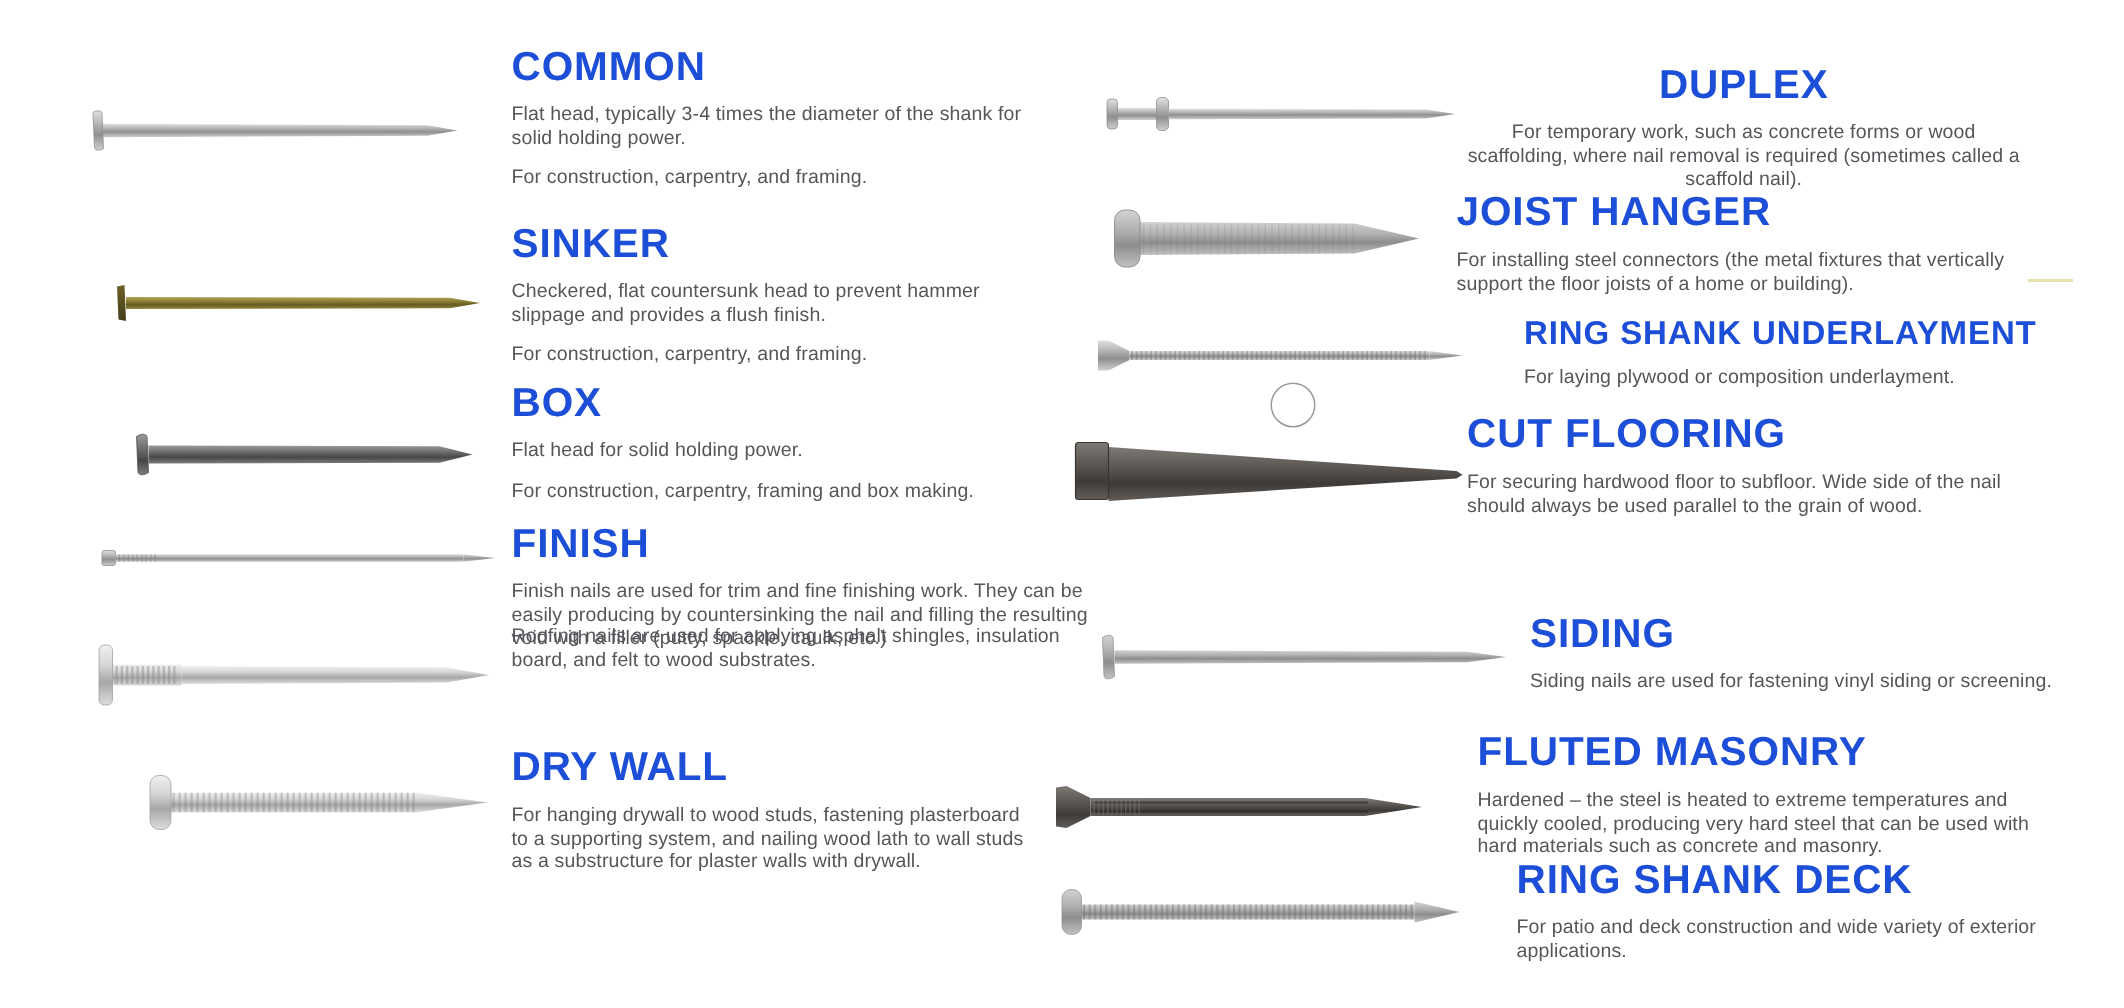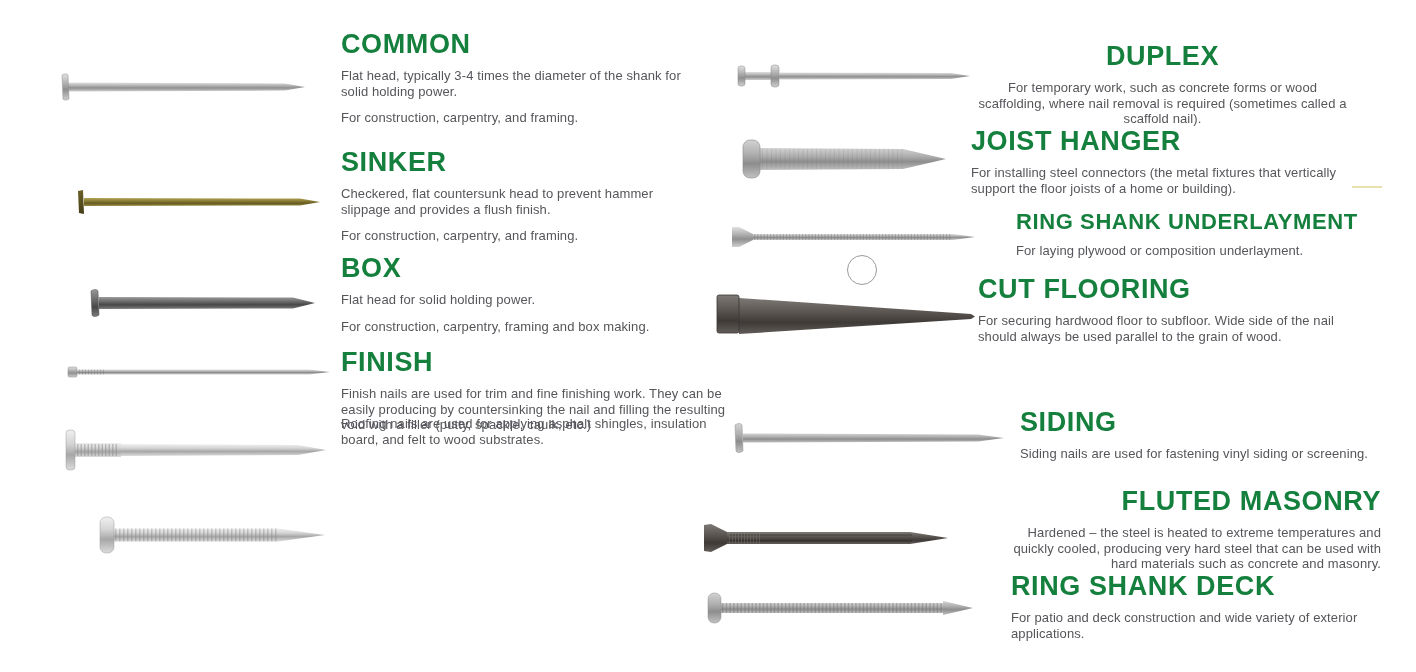--- a/index.html
+++ b/index.html
@@ -3,41 +3,41 @@
 <meta charset="utf-8">
 <style>
   html,body{margin:0;padding:0;background:#ffffff;}
   #canvas{
     position:relative;width:1416px;height:672px;background:#ffffff;overflow:hidden;
     font-family:"Liberation Sans",sans-serif;
   }
   .item{position:absolute;}
   .title{
     margin:0 0 9px 0;font-size:27px;font-weight:800;letter-spacing:0.6px;
-    color:#15803d;line-height:1.08;font-family:"Liberation Sans",sans-serif;
+    color:#1d4ed8;line-height:1.08;font-family:"Liberation Sans",sans-serif;
   }
   .title-sm{font-size:22px;}
   .desc{
     margin:0 0 11px 0;font-size:13px;line-height:1.2;color:#55565a;letter-spacing:0.1px;
   }
   .nail{position:absolute;}
   .nail svg{display:block;width:100%;height:100%;}
   
   #txt-common{left:341px;top:30px;width:362px;}
   #txt-sinker{left:341px;top:148px;width:356px;}
   #txt-box{left:341px;top:254px;width:400px;}
   #txt-finish{left:341px;top:348px;width:400px;}
   #txt-roofing{left:341px;top:416px;width:385px;}
   #txt-drywall{left:341px;top:497px;width:343px;}
   #txt-duplex{left:975px;top:42px;width:375px;text-align:center;}
   #txt-joist{left:971px;top:127px;width:402px;}
   #txt-underlayment{left:976px;top:210px;width:400px;margin-left:40px;}
   #txt-cutflooring{left:978px;top:275px;width:386px;}
   #txt-siding{left:1020px;top:408px;width:360px;}
-  #txt-fluted{left:985px;top:487px;width:396px;text-align:right;}
+  #txt-fluted{left:985px;top:487px;width:396px;}
   #txt-deck{left:985px;top:572px;width:368px;margin-left:26px;}
   
   #nail-common{left:55px;top:71px;width:255px;height:32px;}
   #nail-sinker{left:72px;top:186px;width:252px;height:32px;}
   #nail-box{left:83px;top:286px;width:240px;height:34px;}
   #nail-finish{left:63px;top:360px;width:270px;height:24px;}
   #nail-roofing{left:60px;top:428px;width:272px;height:44px;}
   #nail-drywall{left:93px;top:512px;width:240px;height:46px;}
   #nail-duplex{left:733px;top:60px;width:240px;height:32px;}
   #nail-joist{left:738px;top:136px;width:215px;height:46px;}
@@ -166,20 +166,24 @@
     <p class="desc">Roofing nails are used for applying asphalt shingles, insulation board, and felt to wood substrates.</p>
   </section>
 
   <div class="nail" id="nail-drywall">
     <svg viewBox="0 0 240 46">
       <polygon points="21,16.5 185,16.5 232,23 185,29.5 21,29.5" fill="url(#gBright)"></polygon>
       <line x1="22" y1="23" x2="186" y2="23" stroke="#7e7e7e" stroke-width="13" stroke-dasharray="1.5 2.5" opacity="0.35"></line>
       <rect x="7" y="5" width="14" height="36" rx="6" fill="url(#gBright)" stroke="#9e9e9e" stroke-width="0.5"></rect>
     </svg>
   </div>
+  <section class="item" id="txt-drywall">
+    <h2 class="title">DRY WALL</h2>
+    <p class="desc">For hanging drywall to wood studs, fastening plasterboard to a supporting system, and nailing wood lath to wall studs as a substructure for plaster walls with drywall.</p>
+  </section>
 
   <div class="nail" id="nail-duplex">
     <svg viewBox="0 0 240 32">
       <rect x="12" y="12" width="26" height="8" fill="url(#gSteel)"></rect>
       <rect x="5" y="6" width="7" height="20" rx="2.5" fill="url(#gSteel)" stroke="#8a8a8a" stroke-width="0.5"></rect>
       <rect x="38" y="5" width="8" height="22" rx="3" fill="url(#gSteel)" stroke="#8a8a8a" stroke-width="0.5"></rect>
       <polygon points="46,12.5 218,13 237,16 218,19 46,19.5" fill="url(#gSteel)"></polygon>
     </svg>
   </div>
   <section class="item" id="txt-duplex">

